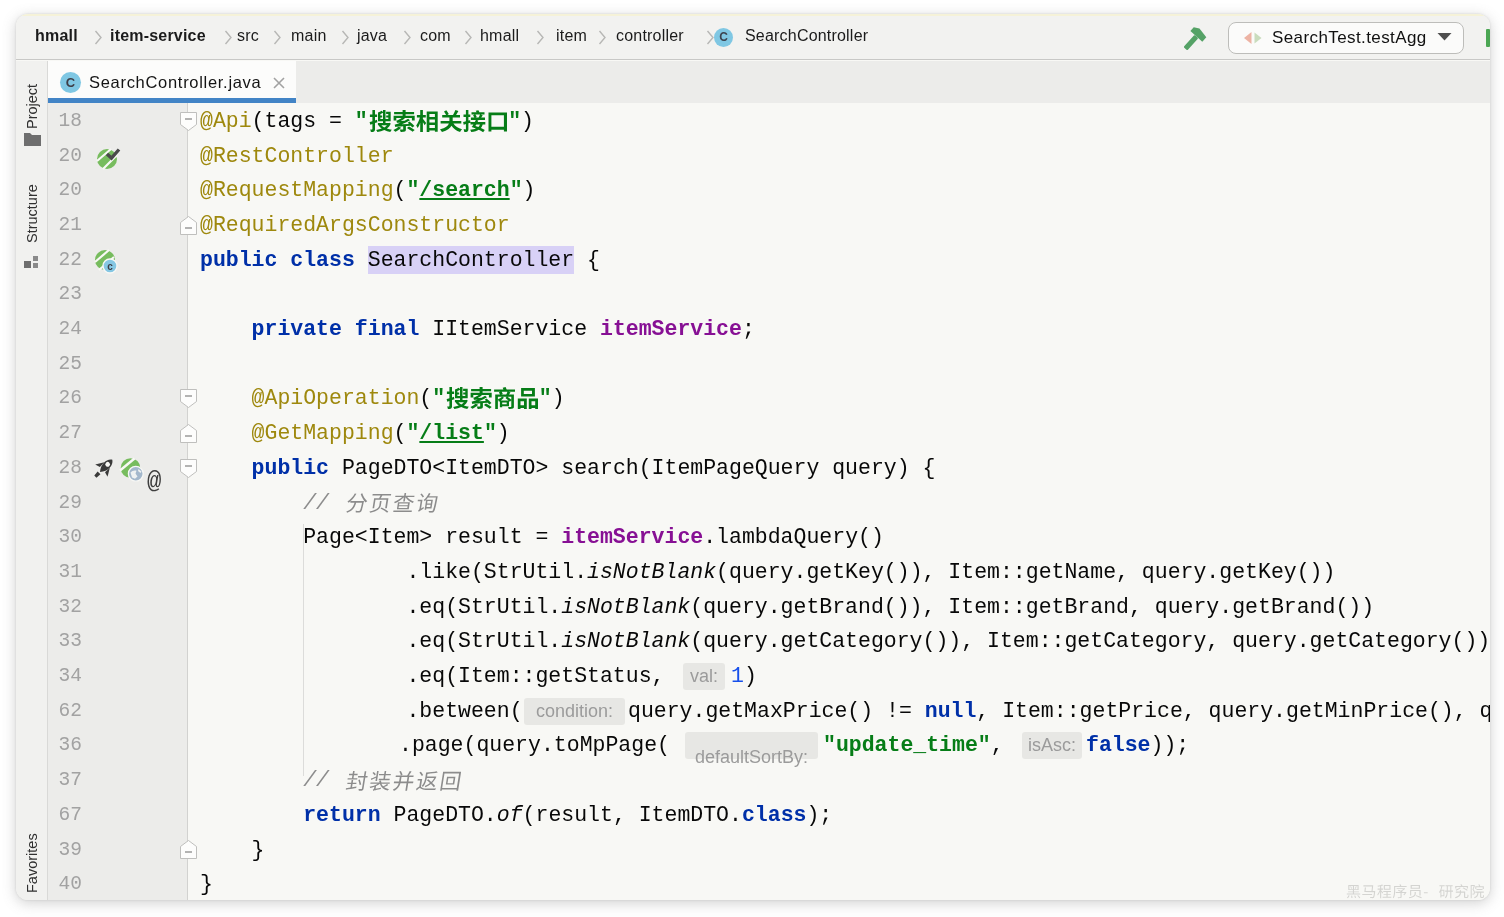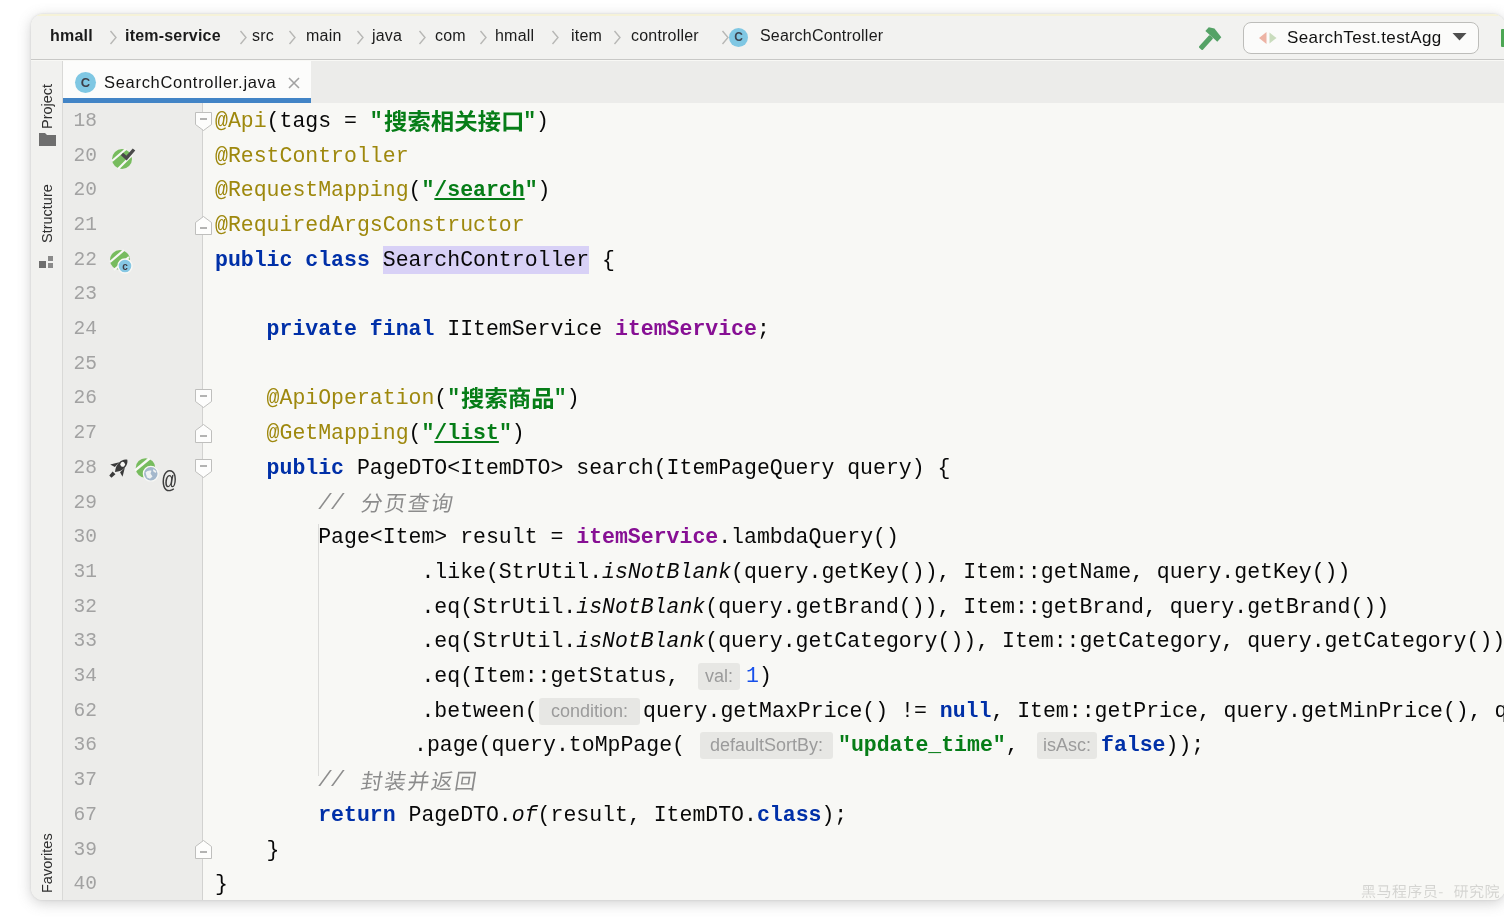--- a/index.html
+++ b/index.html
@@ -1,18 +1,18 @@
 <!DOCTYPE html>
 <html><head><meta charset="utf-8"><style>
 *{margin:0;padding:0;box-sizing:border-box}
 html,body{width:1504px;height:917px;background:#fff;overflow:hidden;
   font-family:"Liberation Sans",sans-serif;}
 #win{position:absolute;left:16px;top:14px;width:1474px;height:886px;
   border-radius:12px;overflow:hidden;background:#F8F8F5;
-  box-shadow:0 3px 14px rgba(110,110,110,.32), 0 0 2px rgba(130,130,130,.3);margin-left:15px;}
+  box-shadow:0 3px 14px rgba(110,110,110,.32), 0 0 2px rgba(130,130,130,.3);}
 #topbar{position:absolute;left:0;top:0;width:100%;height:46px;background:#F2F2F0;
   border-bottom:1px solid #C8C8C6;border-top:2px solid #F5F2D8;}
 .bc{position:absolute;top:0;height:44px;line-height:44px;font-size:16px;color:#1b1b1b;white-space:nowrap;letter-spacing:.2px}
 #sidebar{position:absolute;left:0;top:47px;width:32px;bottom:0;background:#F1F1EF;border-right:1px solid #D9D9D7}
 .side{position:absolute;left:0;width:32px;height:16px;text-align:center;font-size:14.5px;color:#303030;
   transform:rotate(-90deg);transform-origin:center center;white-space:nowrap;line-height:16px}
 #tabbar{position:absolute;left:32px;top:47px;right:0;height:42px;background:#ECECEA}
 #tab{position:absolute;left:32px;top:47px;width:248px;height:42px;background:#FCFCFB}
 #tabline{position:absolute;left:32px;top:83.5px;width:248px;height:5.6px;background:#4284C6}
 #editor{position:absolute;left:32px;top:89px;right:0;bottom:0;background:#F8F8F5}
@@ -225,20 +225,20 @@
 <div class="cl mono" style="left:390.43px;top:540.95px">.like(StrUtil.<span class="itl">isNotBlank</span>(query.getKey()), Item::getName, query.getKey())</div>
 <div class="cl mono" style="left:390.43px;top:575.65px">.eq(StrUtil.<span class="itl">isNotBlank</span>(query.getBrand()), Item::getBrand, query.getBrand())</div>
 <div class="cl mono" style="left:390.43px;top:610.35px">.eq(StrUtil.<span class="itl">isNotBlank</span>(query.getCategory()), Item::getCategory, query.getCategory())</div>
 <div class="cl mono" style="left:390.43px;top:645.05px">.eq(Item::getStatus,</div>
 <div class="inlay" style="left:667px;top:648.9px;padding:0 7px">val:</div>
 <div class="cl mono" style="left:715.00px;top:645.05px"><span class="numlit">1</span>)</div>
 <div class="cl mono" style="left:390.43px;top:679.75px">.between(</div>
 <div class="inlay" style="left:508px;top:683.6px;padding:0 12px">condition:</div>
 <div class="cl mono" style="left:612.00px;top:679.75px">query.getMaxPrice() != <span class="kw">null</span>, Item::getPrice, query.getMinPrice(), q</div>
 <div class="cl mono" style="left:383px;top:714.45px">.page(query.toMpPage(</div>
-<div class="inlay" style="left:669px;top:718.3px;padding:0 10px">defaultSortBy:</div>
+<div class="inlay" style="left:669px;top:718.3px;padding:12px 10px">defaultSortBy:</div>
 <div class="cl mono" style="left:807.00px;top:714.45px"><span class="str">"update_time"</span>,</div>
 <div class="inlay" style="left:1006px;top:718.3px;padding:0 6px">isAsc:</div>
 <div class="cl mono" style="left:1070.00px;top:714.45px"><span class="kw">false</span>));</div>
 <div class="cl mono" style="left:287.22px;top:749.15px"><span class="cmt">//</span><span style="display:inline-block;width:129.9px"></span></div>
 <div class="cl mono" style="left:287.22px;top:783.85px"><span class="kw">return</span> PageDTO.<span class="itl">of</span>(result, ItemDTO.<span class="kw">class</span>);</div>
 <div class="cl mono" style="left:235.61px;top:818.55px">}</div>
 <div class="cl mono" style="left:184.00px;top:853.25px">}</div>
 </div>
 </body></html>

